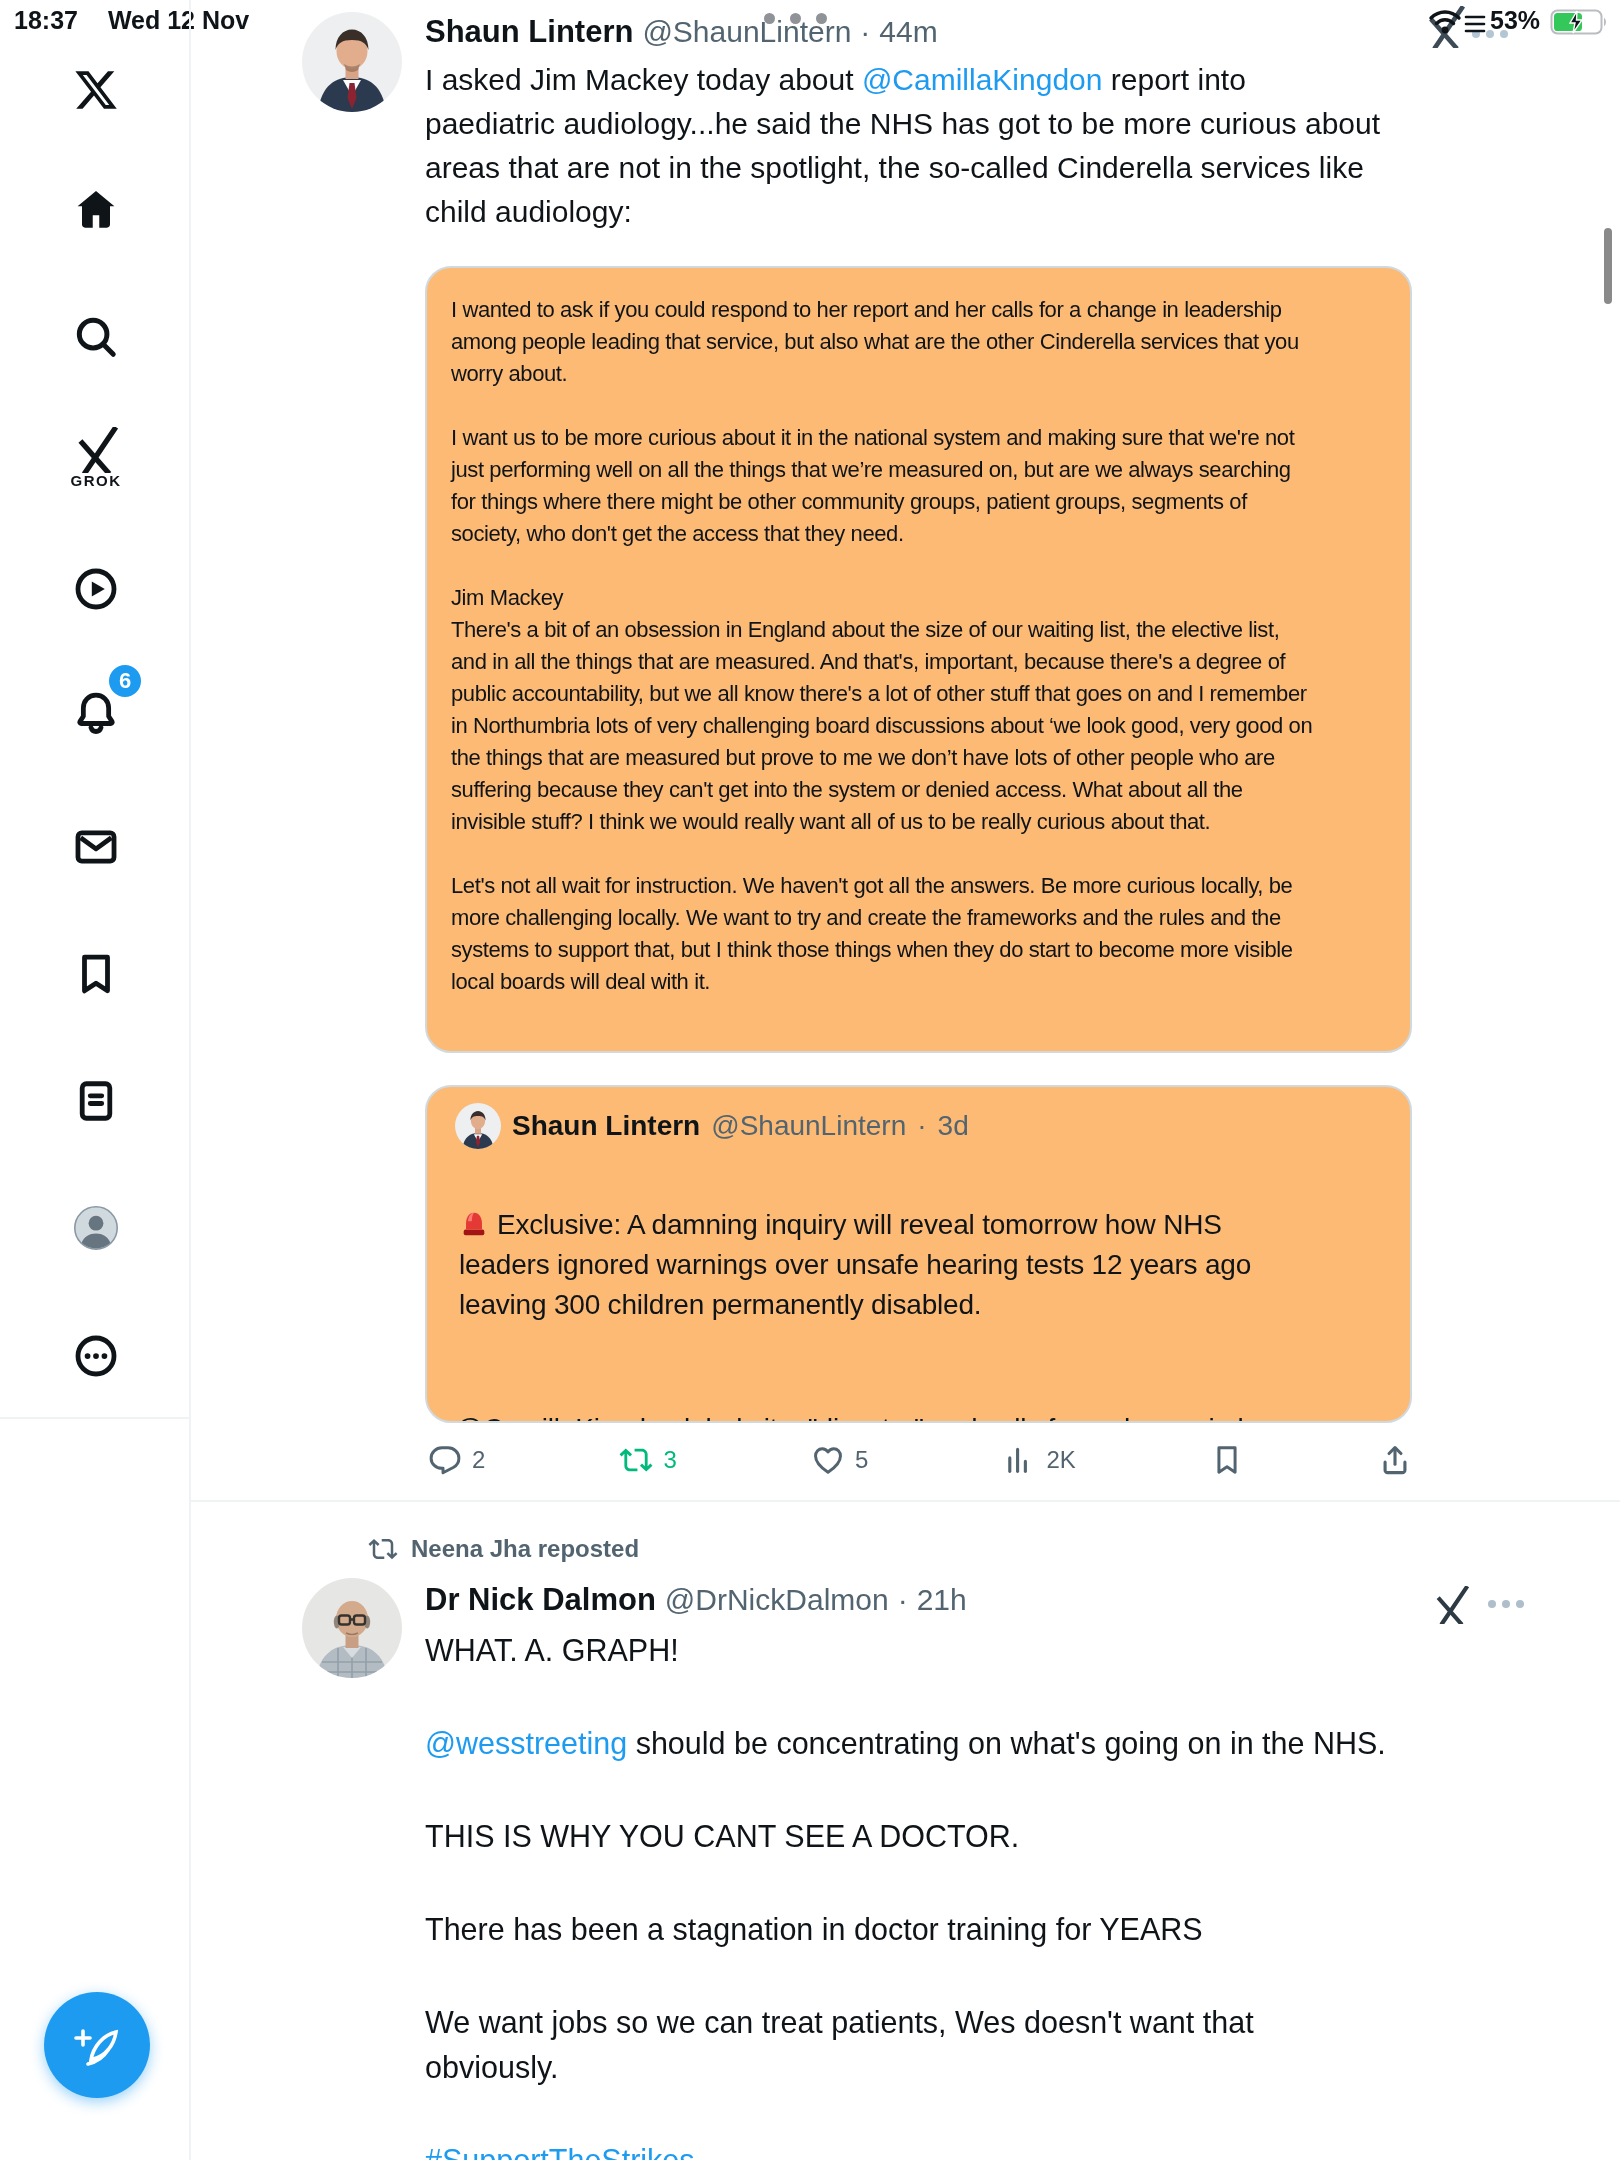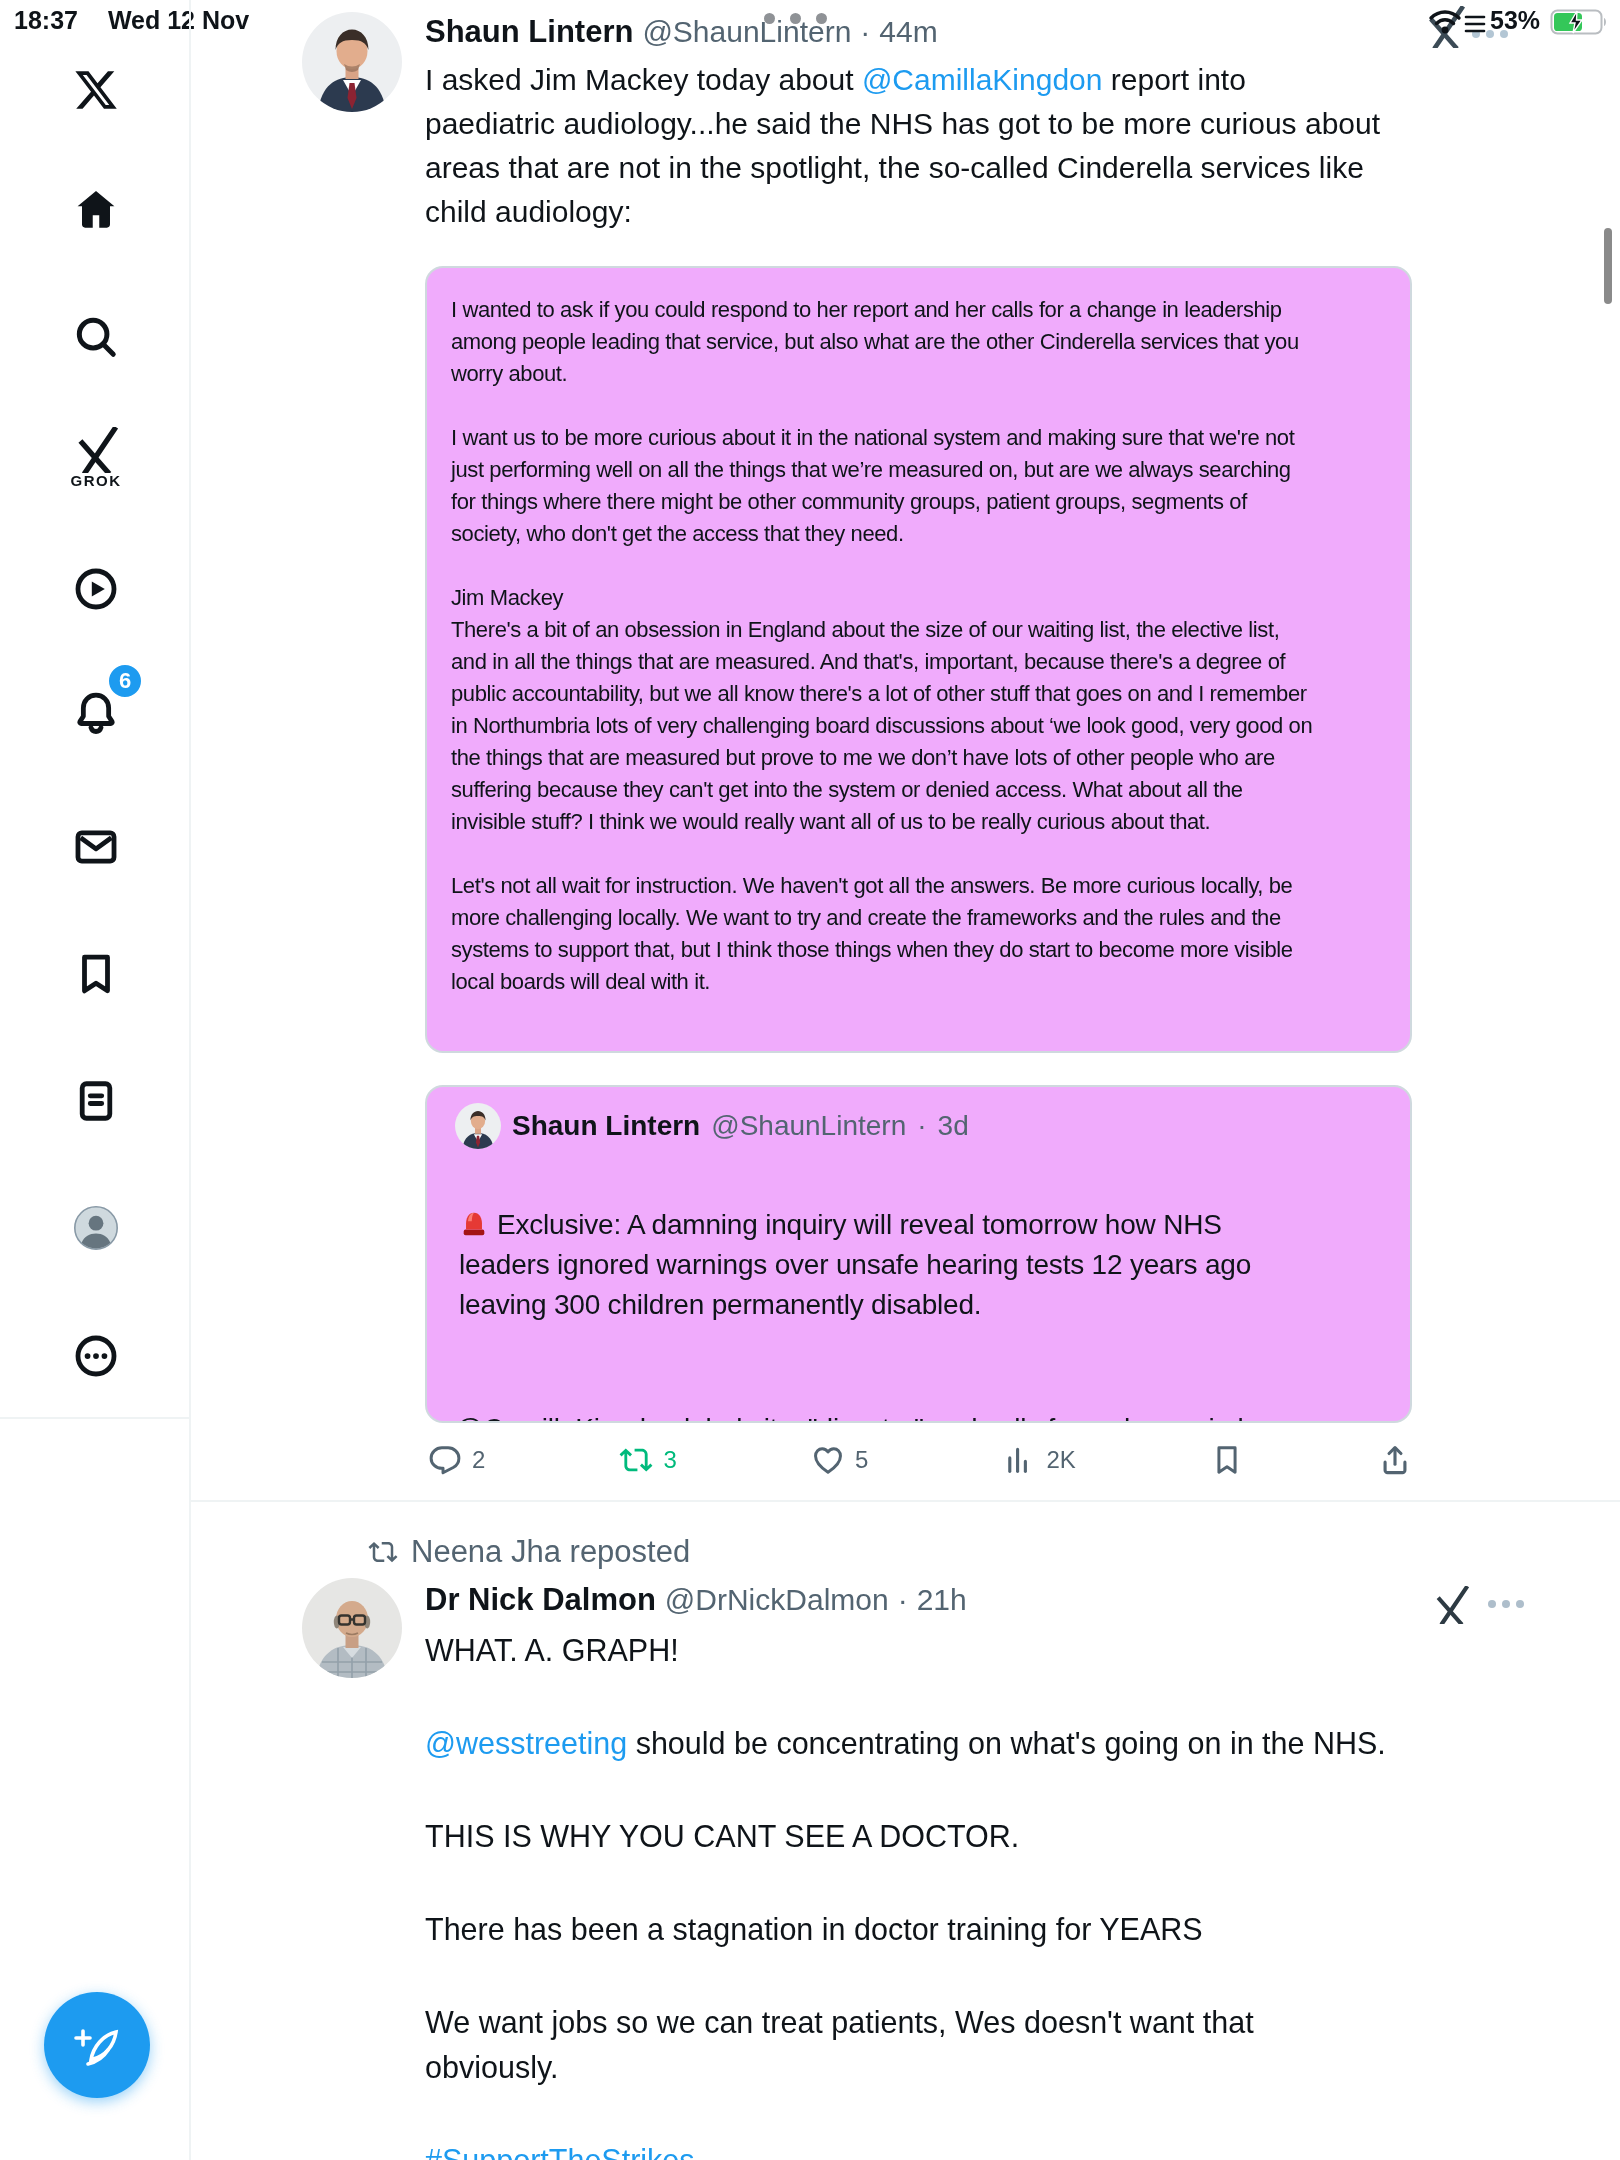--- a/index.html
+++ b/index.html
@@ -36,41 +36,41 @@
   .avatar2{left:302px;top:1578px;width:100px;height:100px;}
   .name-row{display:flex;align-items:baseline;gap:9px;white-space:nowrap;}
   .name{font-size:31px;font-weight:700;color:#0f1419;}
   .handle,.sep,.time{font-size:30px;color:#536471;}
   .nr1{left:425px;top:14px;}
   .nr2{left:425px;top:1582px;justify-content:center;}
 
   .body1{left:425px;top:58px;width:1100px;font-size:30px;line-height:44px;white-space:pre-line;}
   .mention{color:#1d9bf0;}
 
-  .card{border:2px solid #cfd9de;border-radius:18px;box-sizing:border-box;background:#f0abfc;}
+  .card{border:2px solid #cfd9de;border-radius:26px;box-sizing:border-box;background:#fdba74;}
   .card1{left:425px;top:266px;width:987px;height:787px;padding:26px 24px;overflow:hidden;}
   .card1 p{margin:0;font-size:22px;line-height:32px;letter-spacing:-0.4px;color:#0f1419;white-space:pre-line;}
   .card1 p + p{margin-top:32px;}
 
   .card2{left:425px;top:1085px;width:987px;height:338px;padding:16px 28px;overflow:hidden;}
   .qrow{display:flex;align-items:center;gap:11px;white-space:nowrap;}
   .qavatar{width:46px;height:46px;border-radius:50%;overflow:hidden;flex:0 0 auto;}
   .qname{font-size:28px;font-weight:700;}
   .qhandle,.qsep,.qtime{font-size:28px;color:#536471;}
   .qbody{margin-top:12px;font-size:28px;line-height:40px;letter-spacing:-0.2px;white-space:pre-line;}
   .qbody .p2{margin-top:40px;}
   .siren{display:inline-block;vertical-align:-4px;margin-right:8px;}
 
   .actionbar{left:428px;top:1432px;width:984px;height:56px;display:flex;justify-content:space-between;align-items:center;color:#536471;}
   .act{display:flex;align-items:center;gap:10px;font-size:24px;color:#536471;}
   .act.green{color:#00ba7c;}
   .divider{left:190px;top:1500px;width:1430px;height:2px;background:#eff3f4;}
 
   .repost-row{left:368px;top:1534px;display:flex;align-items:center;gap:13px;color:#536471;}
-  .repost-row .lbl{font-size:31px;font-weight:400;}
+  .repost-row .lbl{font-size:24px;font-weight:700;}
 
   .tw-grok{color:#3c4b56;}
   .grok1{left:1424px;top:6px;}
   .grok2{left:1432px;top:1586px;}
   .more-dots{display:flex;gap:6px;}
   .more-dots i{width:8px;height:8px;border-radius:50%;display:block;}
   .dots1{left:1472px;top:30px;}
   .dots1 i{background:#b3c6d4;}
   .dots2{left:1488px;top:1600px;}
   .dots2 i{background:#aebecb;}

